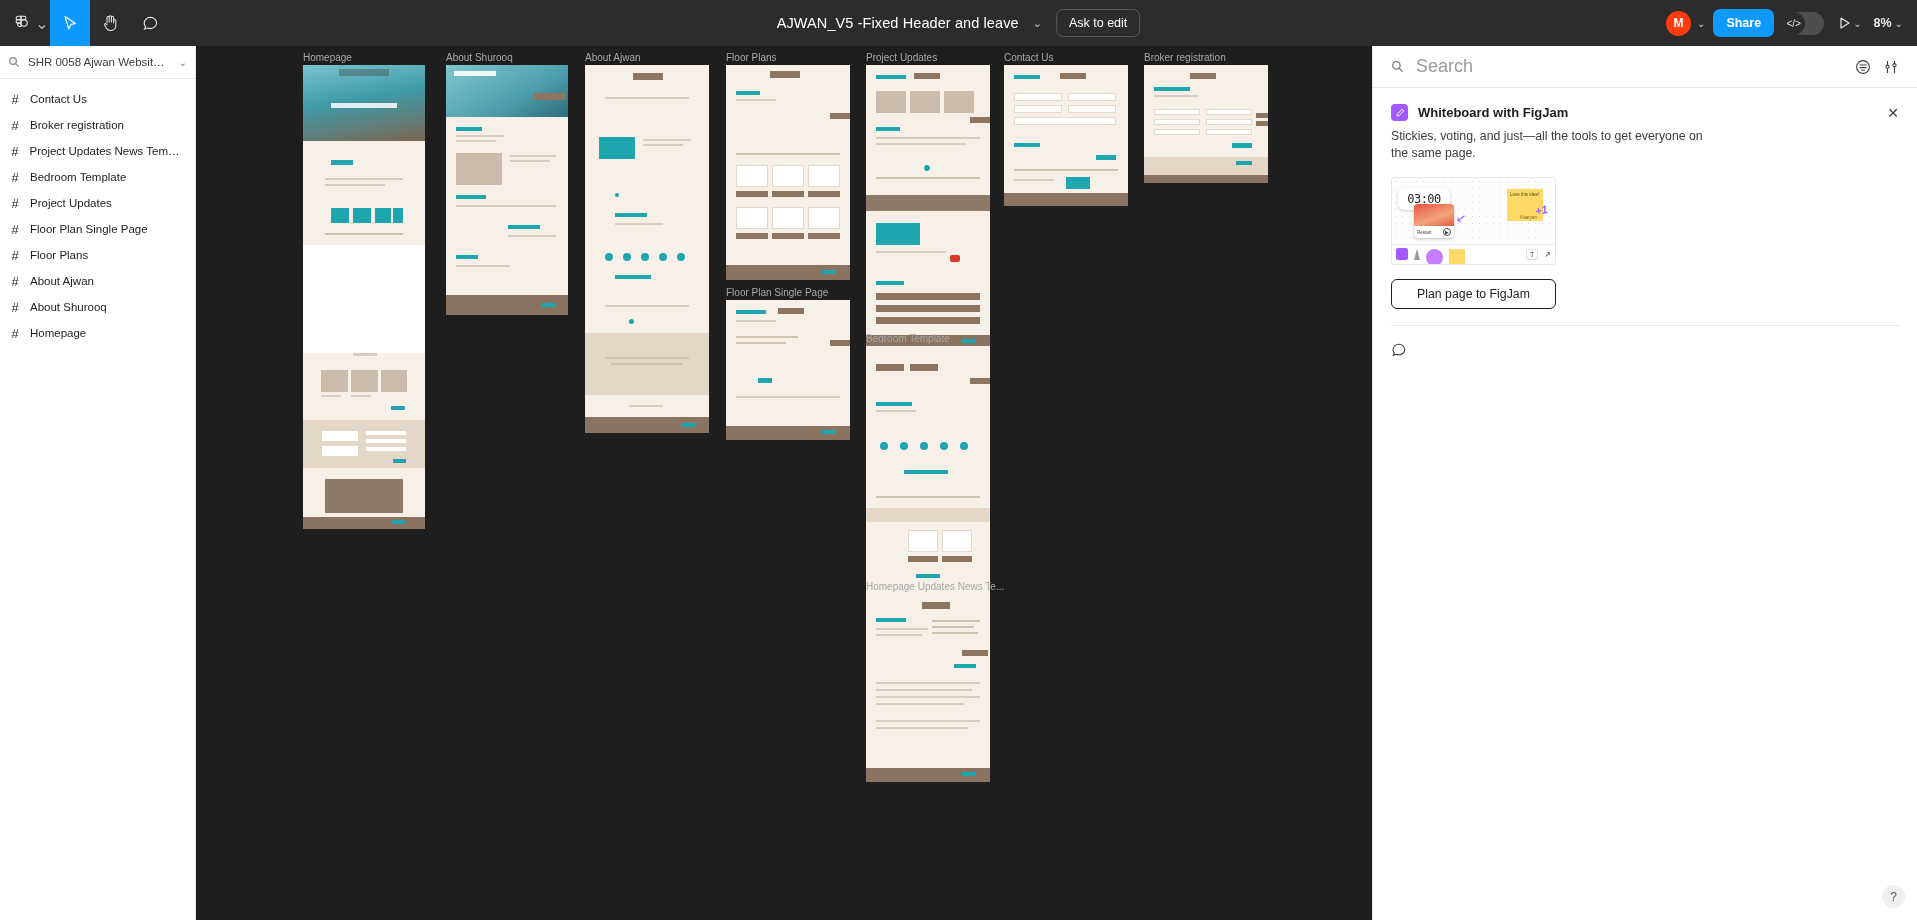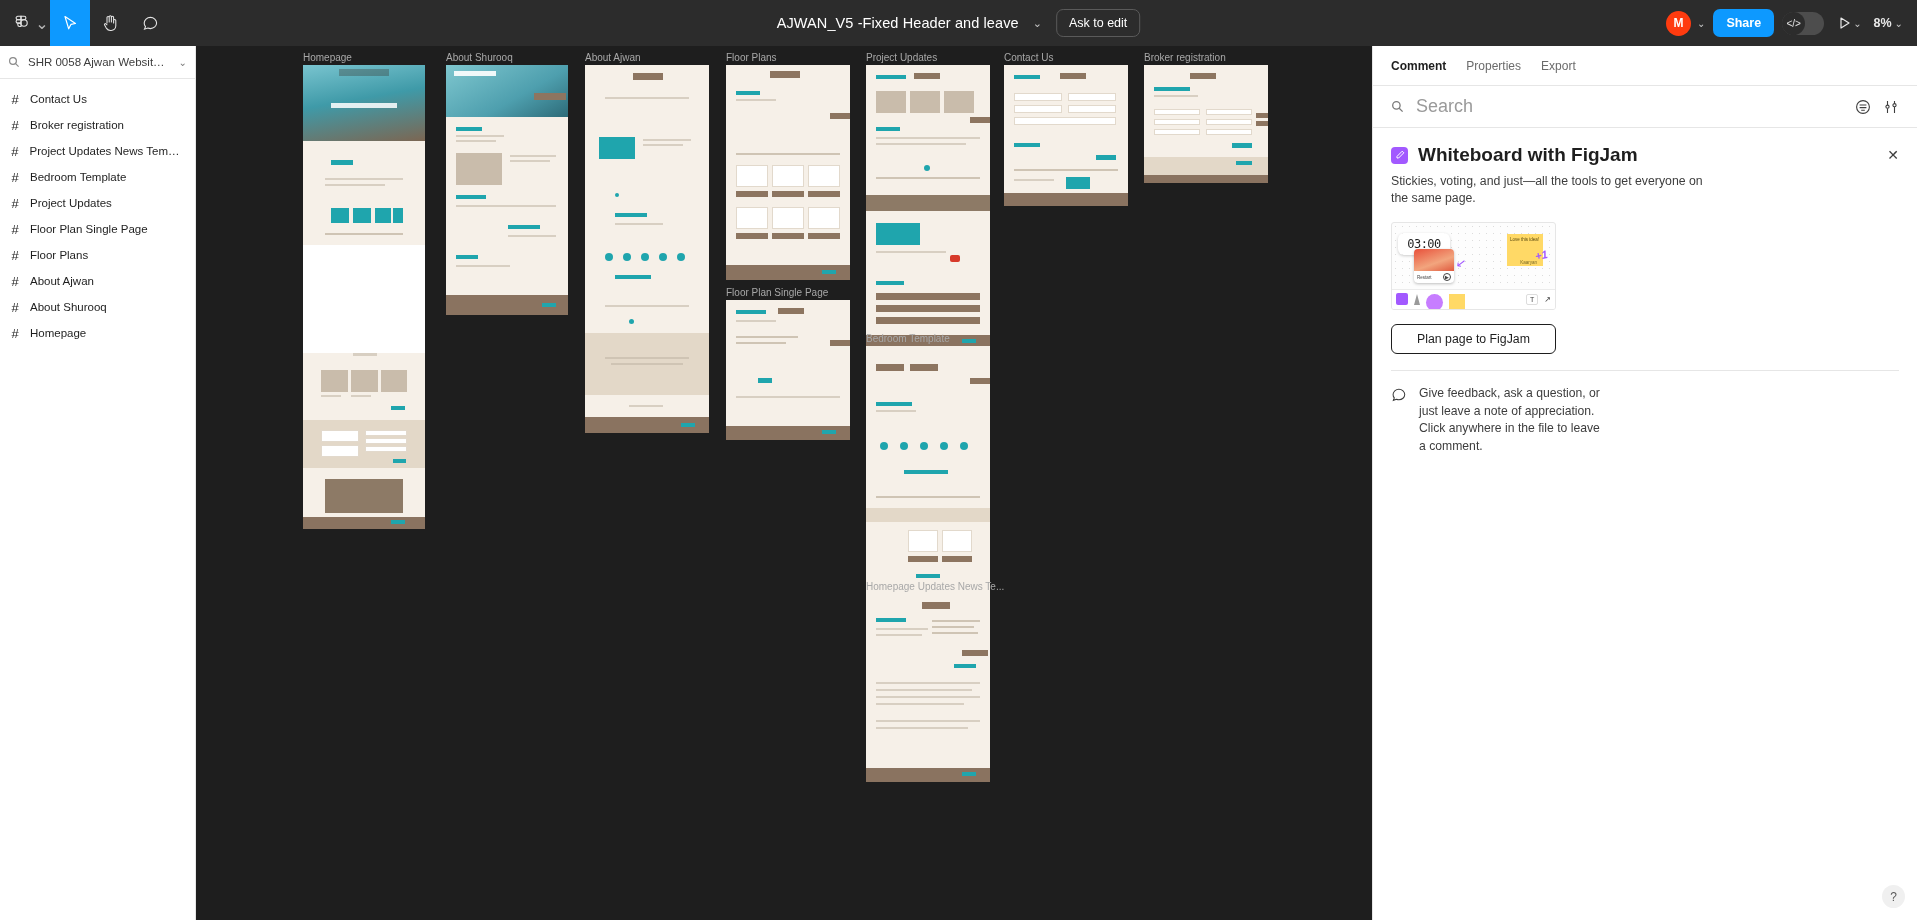--- a/index.html
+++ b/index.html
@@ -142,21 +142,21 @@
   .rp-search-input::placeholder { color: #9a9a9a; }
   .rp-icon-btn { cursor: pointer; display:flex; align-items:center; }
 
   .promo { padding: 16px 18px 0 18px; }
   .promo-head { display: flex; align-items: center; gap: 10px; }
   .promo-badge {
     width: 17px; height: 17px; border-radius: 4px; background: #a259ff;
     display: flex; align-items: center; justify-content: center; color: #fff;
     font-size: 10px;
   }
-  .promo-title { font-size: 19px; font-weight: bold; color: #1e1e1e; flex: 1; }
+  .promo-title { font-size: 13px; font-weight: bold; color: #1e1e1e; flex: 1; }
   .promo-close { color: #3d3d3d; font-size: 14px; cursor: pointer; line-height: 1; }
   .promo-sub {
     font-size: 12.3px; color: #3d3d3d; line-height: 1.42; margin-top: 7px;
     max-width: 330px;
   }
 
   
   .figjam {
     margin-top: 14px; width: 165px; height: 88px; border: 1px solid #e6e6e6;
     border-radius: 3px; position: relative; overflow: hidden;
@@ -584,25 +584,20 @@
         <div class="mk mk-teal" style="left:88px;top:78px;width:20px;height:5px;"></div>
         <div class="mk mk-tan" style="left:0;top:92px;width:100%;height:18px;"></div>
         <div class="mk mk-teal" style="left:92px;top:96px;width:16px;height:4px;"></div>
         <div class="mk mk-footer" style="left:0;top:110px;width:100%;height:8px;"></div>
       </div>
     </div>
 
   </div>
 
   <div class="rpanel">
-    <div class="rp-tabs">
-      <div class="rp-tab active">Comment</div>
-      <div class="rp-tab">Properties</div>
-      <div class="rp-tab">Export</div>
-    </div>
 
     <div class="rp-search-row">
       <svg width="13" height="13" viewBox="0 0 13 13" fill="none" stroke="#7a7a7a" stroke-width="1.3">
         <circle cx="5.4" cy="5.4" r="3.7"></circle>
           <path d="M8.2 8.2L11.6 11.6"></path>
       </svg>
       <input class="rp-search-input" placeholder="Search" style="">
       <div class="rp-icon-btn">
         <svg width="16" height="16" viewBox="0 0 16 16" fill="none" stroke="#3d3d3d" stroke-width="1.1">
           <circle cx="8" cy="8" r="6.4"></circle>
@@ -654,19 +649,18 @@
       </div>
 
       <button class="copy-btn" style="margin-left:0;margin-right:0;">Plan page to FigJam</button>
       <div class="rp-divider"></div>
     </div>
 
     <div class="feedback">
       <svg width="16" height="16" viewBox="0 0 17 17" fill="none" stroke="#3d3d3d" stroke-width="1.1" style="flex-shrink:0;margin-top:2px;">
         <path d="M14.6 8c0 3.1-2.8 5.6-6.2 5.6-.9 0-1.8-.2-2.6-.5l-3.3 1.1 1-2.6A5.3 5.3 0 012.2 8c0-3.1 2.8-5.6 6.2-5.6S14.6 4.9 14.6 8z"></path>
       </svg>
-      <div class="feedback-text">Give feedback, ask a question, or just leave a note of appreciation. Click anywhere in the file to leave a comment.</div>
     </div>
 
     <div class="help-btn">?</div>
   </div>
 
 </div>
 
 </body></html>

